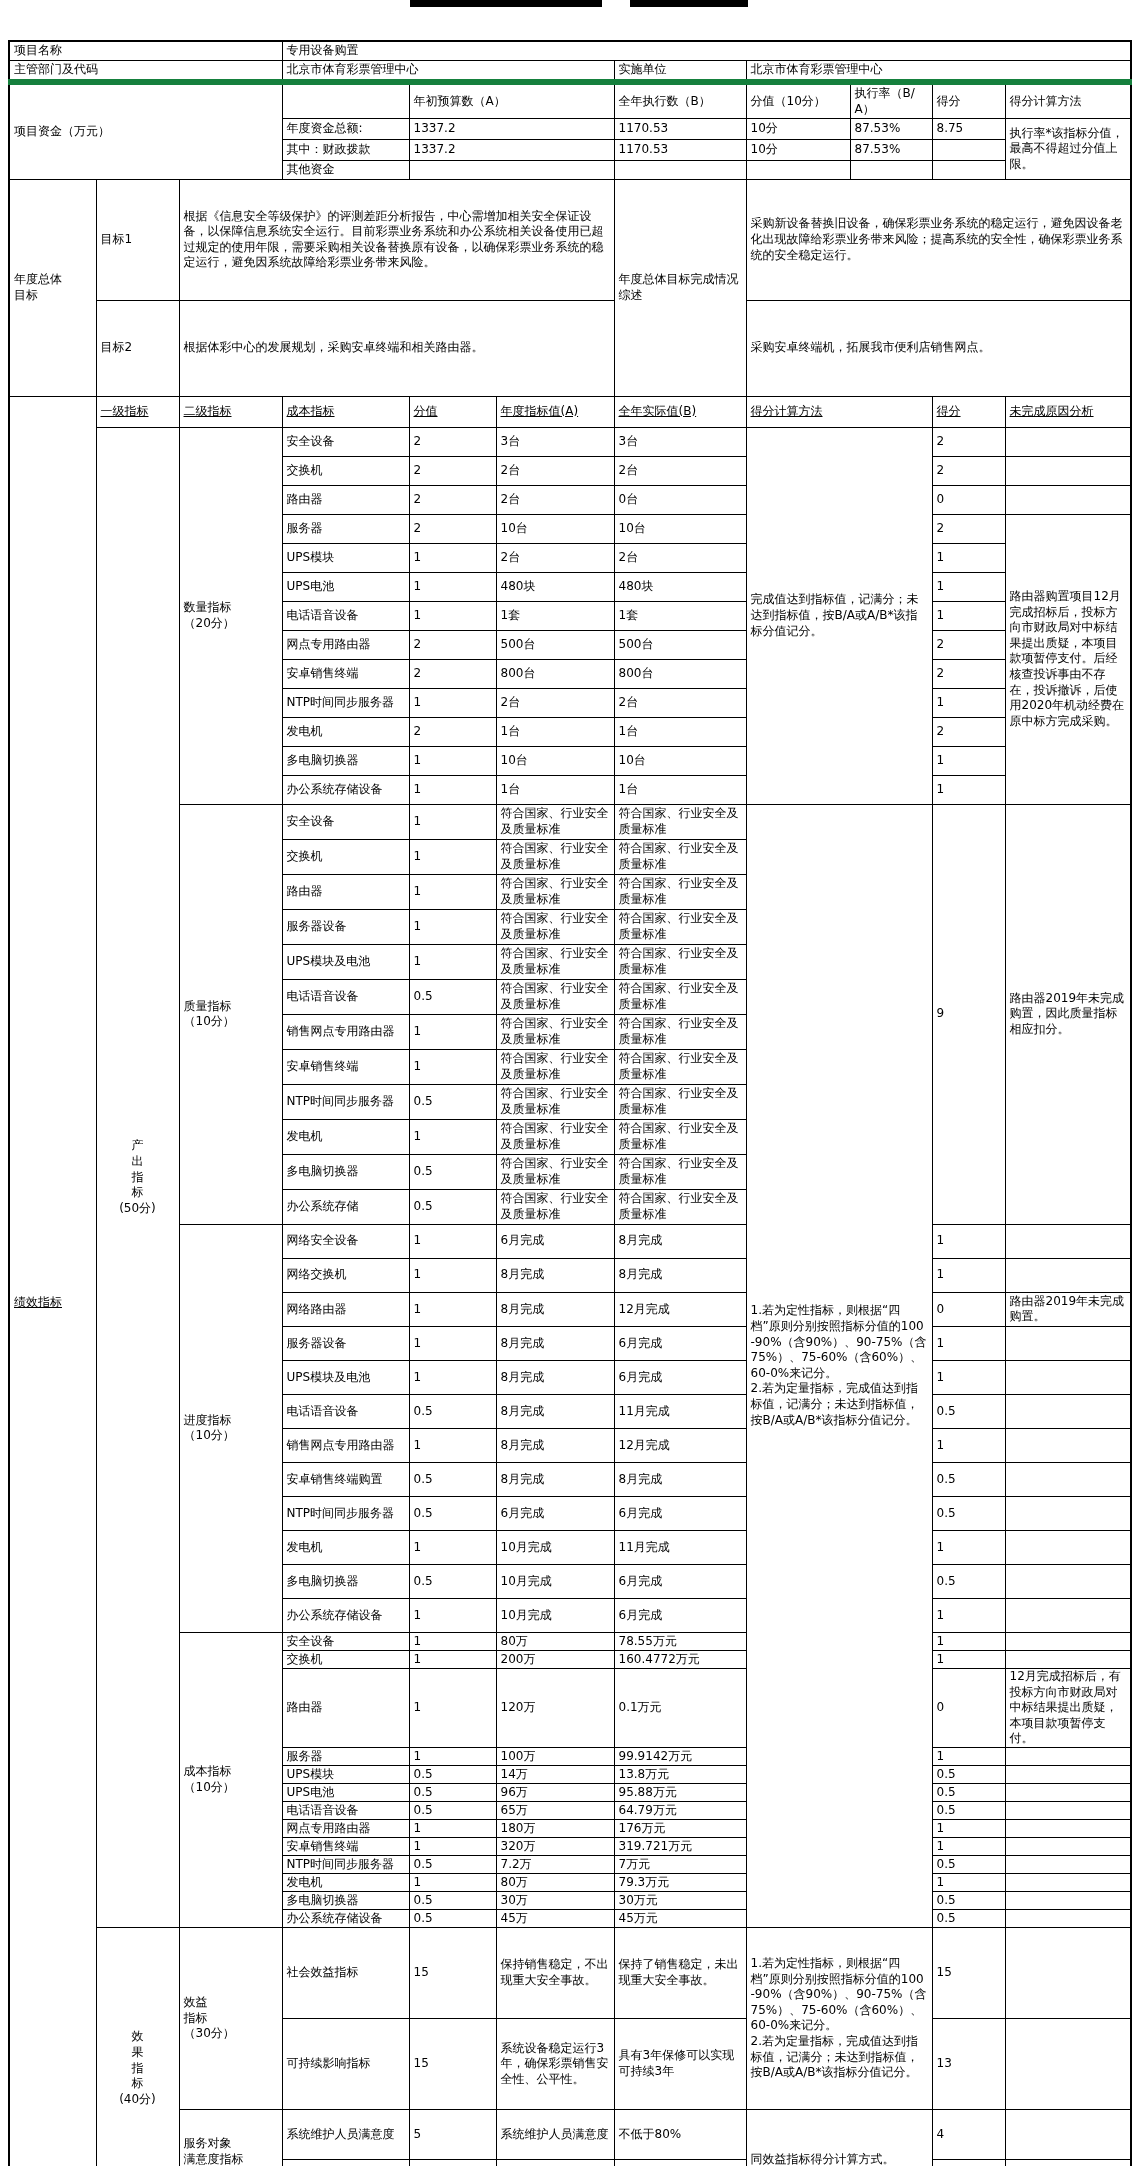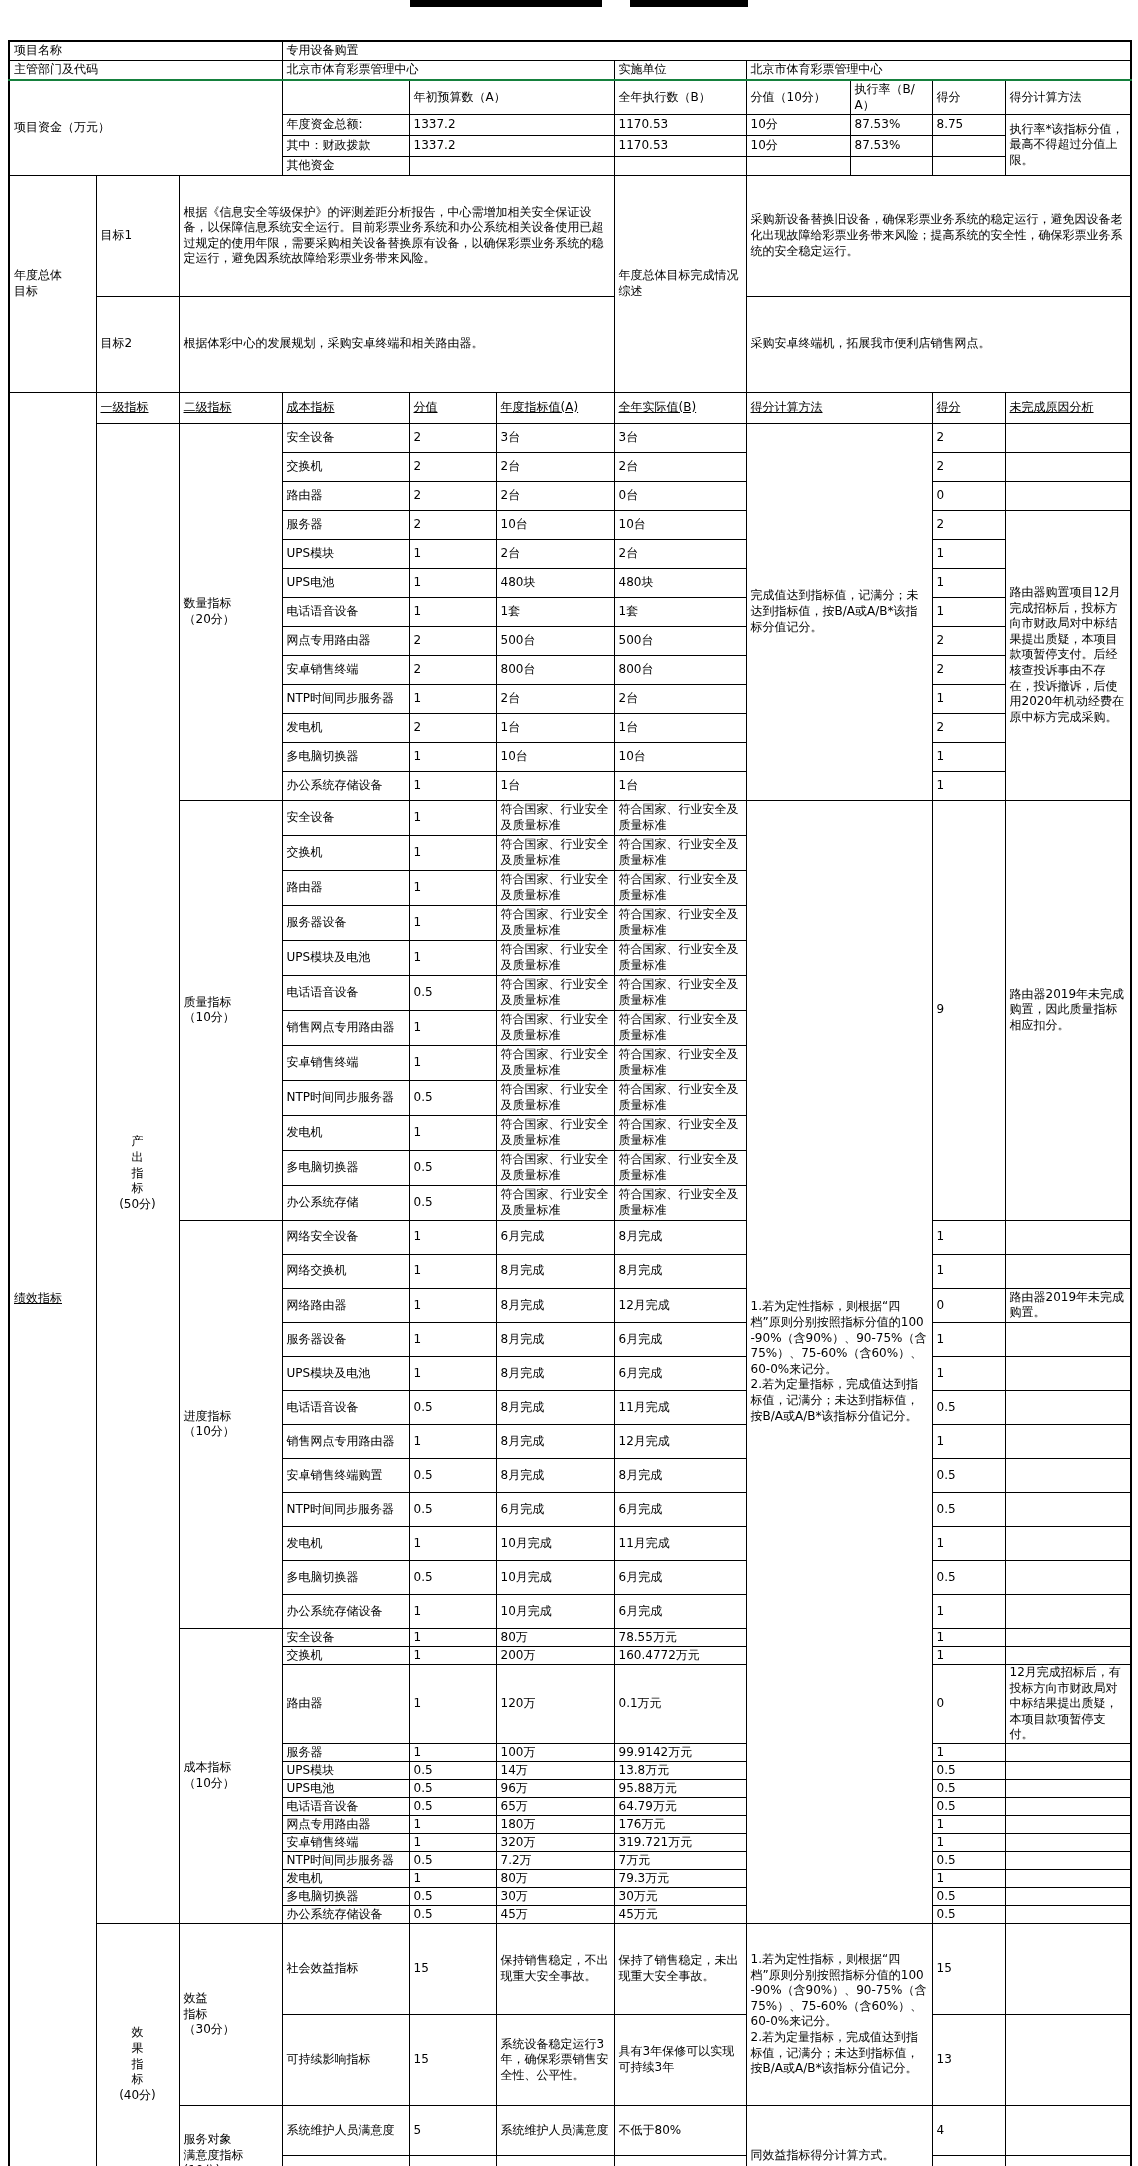--- a/index.html
+++ b/index.html
@@ -12,21 +12,21 @@
   .bar2{left:630px;width:118px;}
   .subtitle{position:absolute;top:9px;left:0;width:100%;text-align:center;
     font-size:15px;letter-spacing:1px;}
   
   table.main{border-collapse:collapse;table-layout:fixed;width:1122px;
     margin-left:8px;border:2px solid #000;}
   table.main td{border:1px solid #000;font-size:12px;line-height:1.3;
     padding:1px 4px;vertical-align:middle;word-break:break-all;overflow:hidden;}
   .pre{white-space:pre-wrap;margin-left:10px;}
   tr.r-info td{height:16px;}
-  tr.r-info2 td{border-bottom:2px solid #15803d;}
+  tr.r-info2 td{border-bottom:6px solid #15803d;}
   tr.r-fundhead td{height:30px;}
   tr.r-fund td{height:18px;}
   tr.r-fund-last td{height:12px;}
   tr.r-goal1 td{height:118px;}
   tr.r-goal2 td{height:93px;}
   .c-goaltext{vertical-align:top;}
   tr.ind-header td{height:28px;text-decoration:underline;}
   tr.sec-quantity td{height:26px;}
   tr.sec-quality td{height:32px;}
   tr.sec-progress td{height:31px;}

